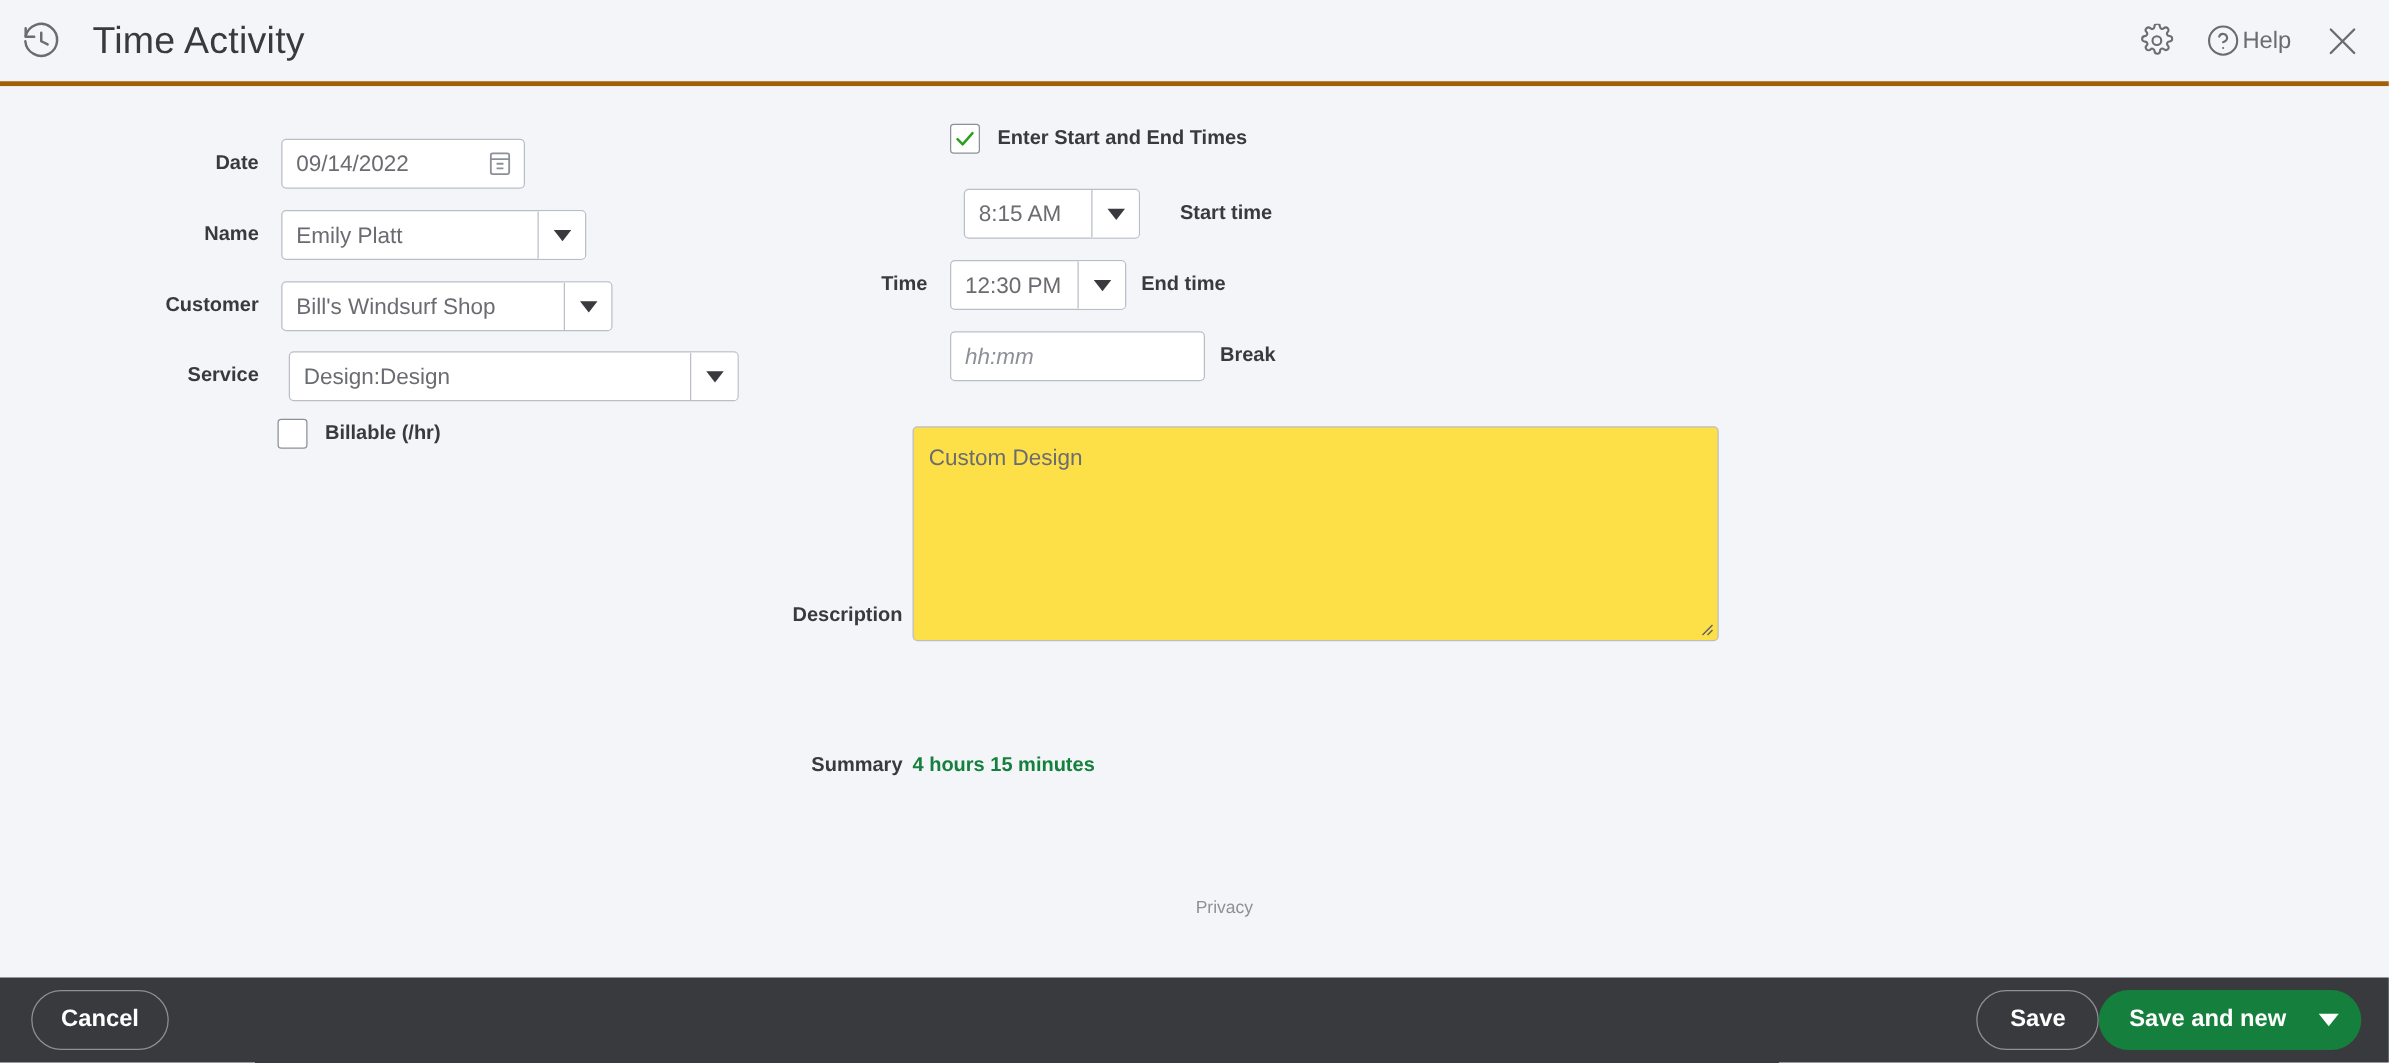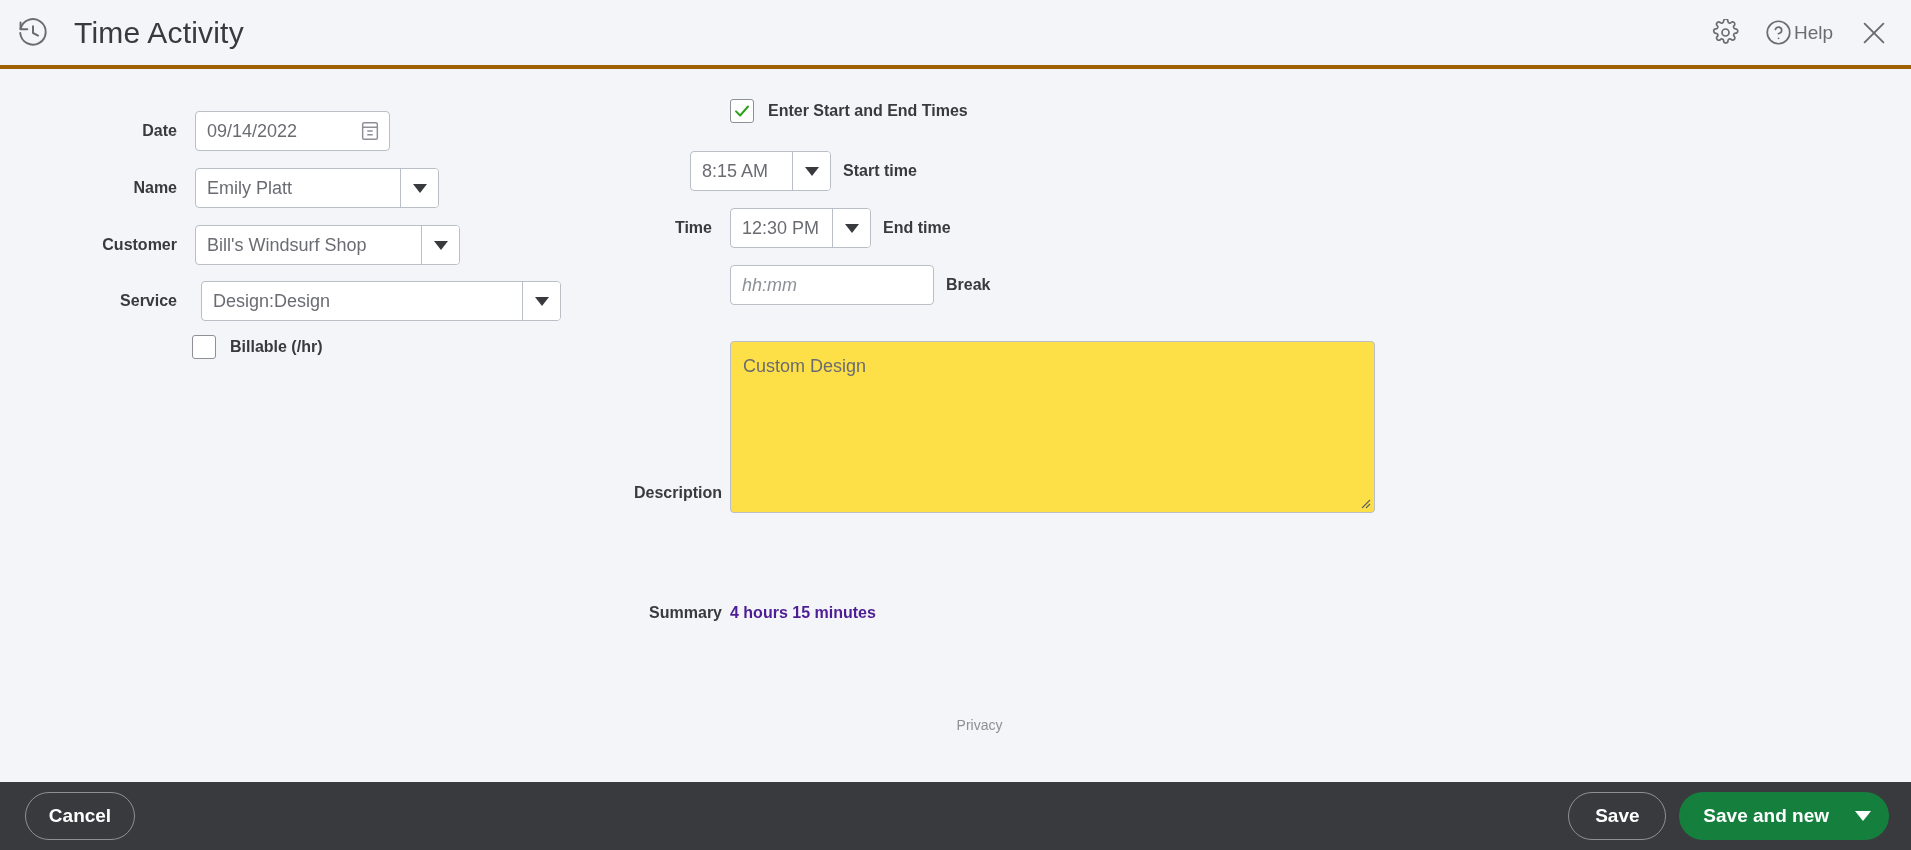--- a/index.html
+++ b/index.html
@@ -40,21 +40,21 @@
   #help-group { display: flex; align-items: center; gap: 2px; cursor: pointer; }
   #help-label { font-size: 19px; color: #6b6c72; font-weight: 400; }
 
   
   #form-area {
     position: absolute; top: 69px; left: 0;
     width: 1911px; height: 713px;
     background: #f4f5f8;
   }
 
-  .row { position: absolute; display: flex; align-items: center; }
+  .row { position: absolute; display: flex; align-items: center; margin-left: 30px; }
   .field-label {
     font-size: 16px; font-weight: 700; color: #393a3d;
     text-align: right; white-space: nowrap;
   }
   .side-label {
     font-size: 16px; font-weight: 700; color: #393a3d;
     white-space: nowrap;
   }
 
   .input-box {
@@ -126,21 +126,21 @@
     font-size: 16px; font-weight: 700; color: #393a3d;
   }
 
   #summary-label {
     position: absolute; left: 612px; top: 535px;
     width: 110px; text-align: right;
     font-size: 16px; font-weight: 700; color: #393a3d;
   }
   #summary-value {
     position: absolute; left: 730px; top: 535px;
-    font-size: 16px; font-weight: 700; color: #4c1d95;
+    font-size: 16px; font-weight: 700; color: #15803d;
     white-space: nowrap;
   }
 
   #privacy-link {
     position: absolute; left: 0; top: 648px;
     width: 1911px; text-align: center;
     font-size: 14px; color: #8d9096;
     cursor: pointer;
     padding-left: 48px;
   }
@@ -158,21 +158,21 @@
     display: flex; align-items: center; justify-content: center;
     font-size: 19px; font-weight: 700;
     cursor: pointer; white-space: nowrap;
   }
   .pill-outline {
     background: transparent;
     border: 1px solid #8d9096;
     color: #ffffff;
   }
   #cancel-button { margin-left: 25px; width: 110px; }
-  #footer-right { margin-left: auto; margin-right: 22px; display: flex; align-items: center; gap: 13px; }
+  #footer-right { margin-left: auto; margin-right: 22px; display: flex; align-items: center; gap: 0; }
   #save-button { width: 98px; }
   #save-and-new-button {
     background: #15803d;
     color: #ffffff;
     border: none;
     padding: 0 18px 0 24px;
     gap: 26px;
   }
   .caret-white {
     width: 0; height: 0;
@@ -276,21 +276,21 @@
 
   <div class="row" style="left:730px; top:30px; gap:14px;">
     <div class="checkbox">
       <svg viewBox="0 0 24 24" width="18" height="18" fill="none" stroke="#2ca01c" stroke-width="2.6" stroke-linecap="round" stroke-linejoin="round">
         <polyline points="4,12.5 9.5,18 20,6"></polyline>
       </svg>
     </div>
     <div class="check-label">Enter Start and End Times</div>
   </div>
 
-  <div class="row" style="left:690px; top:82px;">
+  <div class="row" style="left:741px; top:82px;gap:20px;">
     <div class="input-box" style="width:141px;">
       <div class="input-text">8:15 AM</div>
       <div class="dropdown-btn">
         <span class="caret"></span>
       </div>
     </div>
     <div class="side-label" style="margin-left:12px;">Start time</div>
   </div>
 
   <div class="row" style="left:620px; top:139px;">

